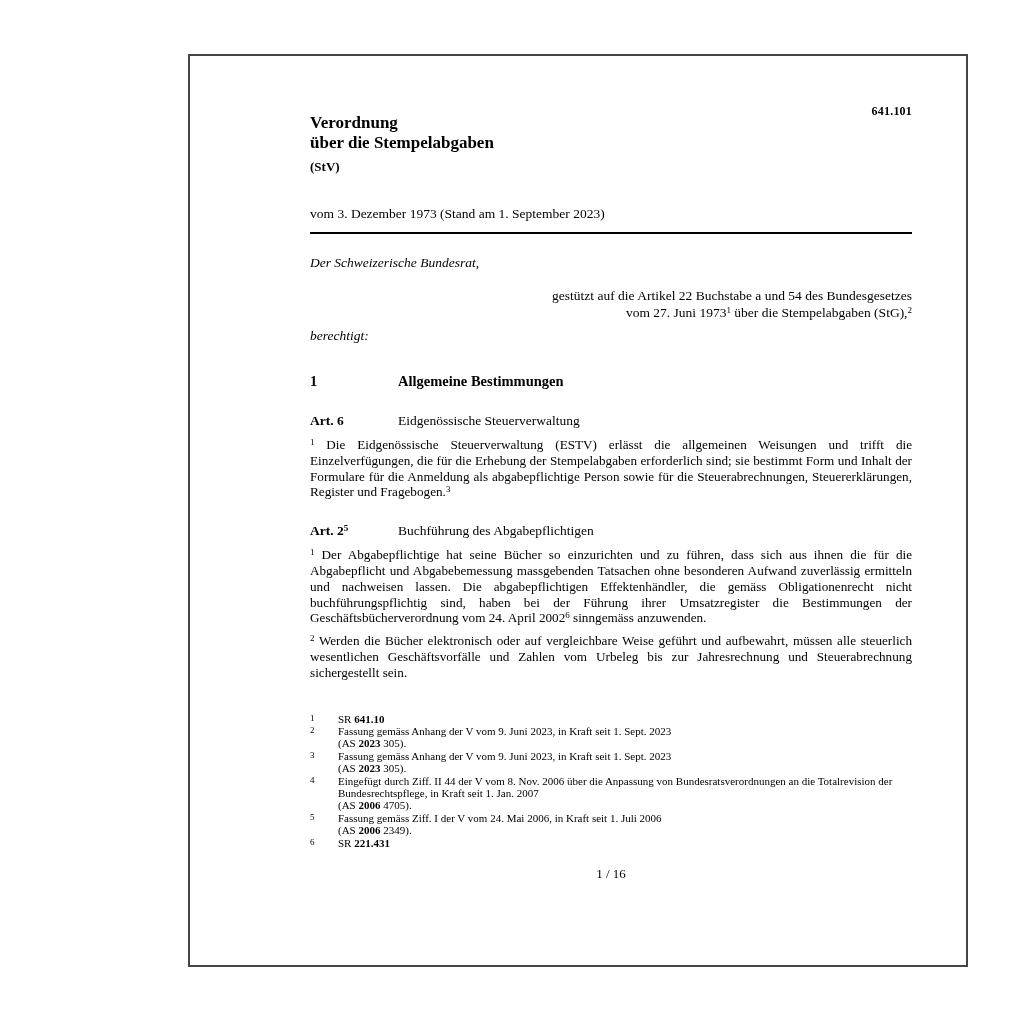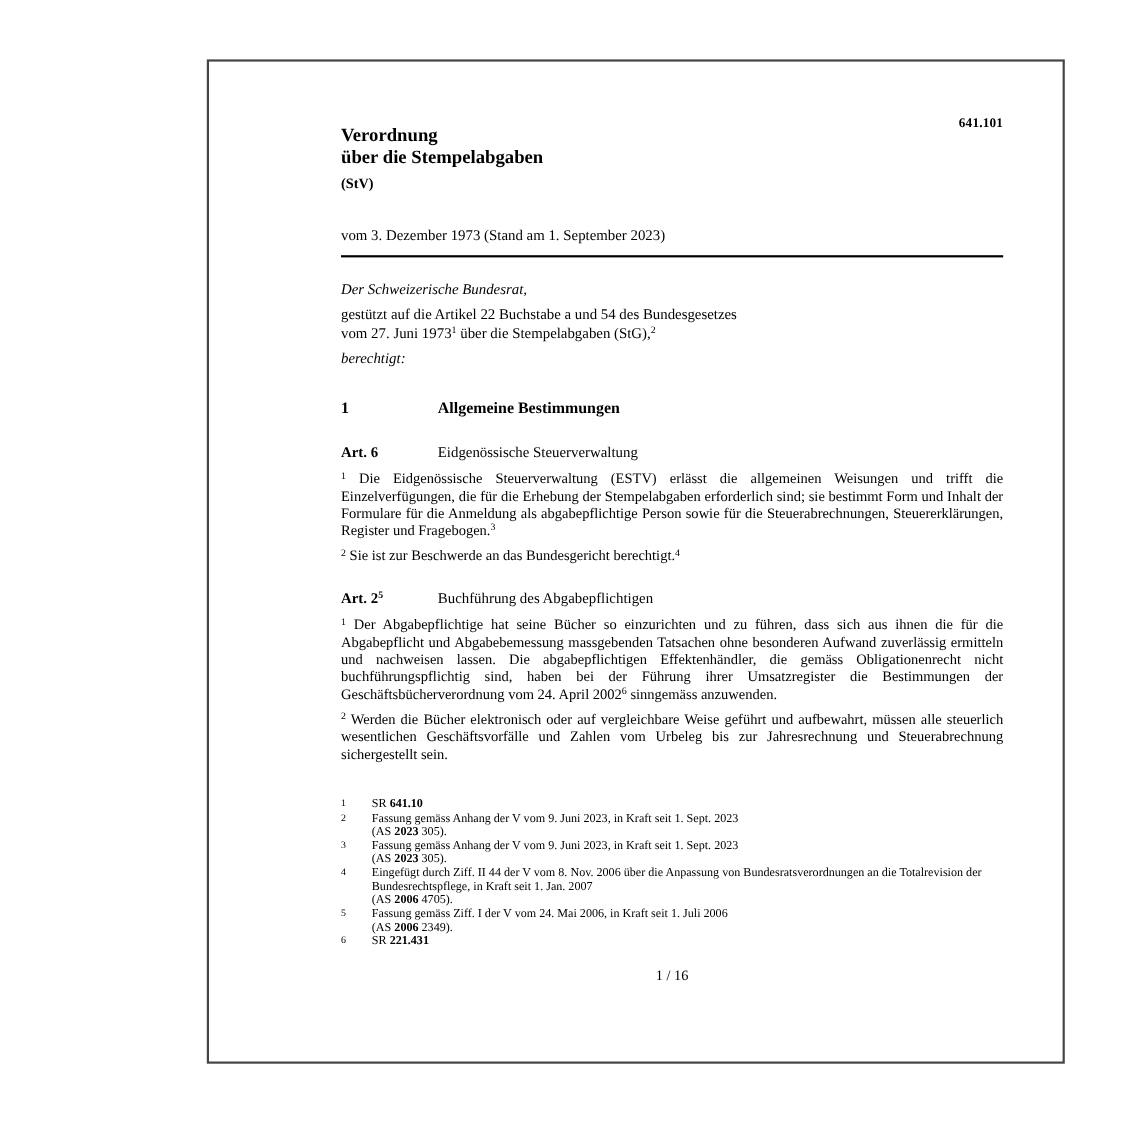--- a/index.html
+++ b/index.html
@@ -67,21 +67,22 @@
   }
   .author {
     font-style: italic;
     font-size: 13.5px;
     line-height: 16px;
     margin-top: 21px;
   }
   .citation {
     font-size: 13.5px;
     line-height: 16.5px;
-    margin-top: 7px;
+    margin-top: 17px;
+    text-align: right;
   }
   .enacting {
     font-style: italic;
     font-size: 13.5px;
     margin-top: 7px;
   }
   .section-heading {
     display: flex;
     font-size: 14.5px;
     font-weight: bold;
@@ -166,21 +167,20 @@
       <div class="section-heading">
         <span class="heading-label">1</span>
         <span>Allgemeine Bestimmungen</span>
       </div>
 
       <div class="article-heading">
         <span class="heading-label">Art. 6</span>
         <span>Eidgenössische Steuerverwaltung</span>
       </div>
       <div class="para first"><sup>1</sup> Die Eidgenössische Steuerverwaltung (ESTV) erlässt die allgemeinen Weisungen und trifft die Einzelverfügungen, die für die Erhebung der Stempelabgaben erforderlich sind; sie bestimmt Form und Inhalt der Formulare für die Anmeldung als abgabepflichtige Person sowie für die Steuerabrechnungen, Steuererklärungen, Register und Fragebogen.<sup>3</sup></div>
-      <div class="para"><sup>2</sup> Sie ist zur Beschwerde an das Bundesgericht berechtigt.<sup>4</sup></div>
 
       <div class="article-heading">
         <span class="heading-label"><b>Art. 2</b><sup>5</sup></span>
         <span>Buchführung des Abgabepflichtigen</span>
       </div>
       <div class="para first"><sup>1</sup> Der Abgabepflichtige hat seine Bücher so einzurichten und zu führen, dass sich aus ihnen die für die Abgabepflicht und Abgabebemessung massgebenden Tatsachen ohne besonderen Aufwand zuverlässig ermitteln und nachweisen lassen. Die abgabepflichtigen Effektenhändler, die gemäss Obligationenrecht nicht buchführungspflichtig sind, haben bei der Führung ihrer Umsatzregister die Bestimmungen der Geschäftsbücherverordnung vom 24. April 2002<sup>6</sup> sinngemäss anzuwenden.</div>
       <div class="para"><sup>2</sup> Werden die Bücher elektronisch oder auf vergleichbare Weise geführt und aufbewahrt, müssen alle steuerlich wesentlichen Geschäftsvorfälle und Zahlen vom Urbeleg bis zur Jahresrechnung und Steuerabrechnung sichergestellt sein.</div>
 
       <div class="footnotes">
         <div class="fn-item">

